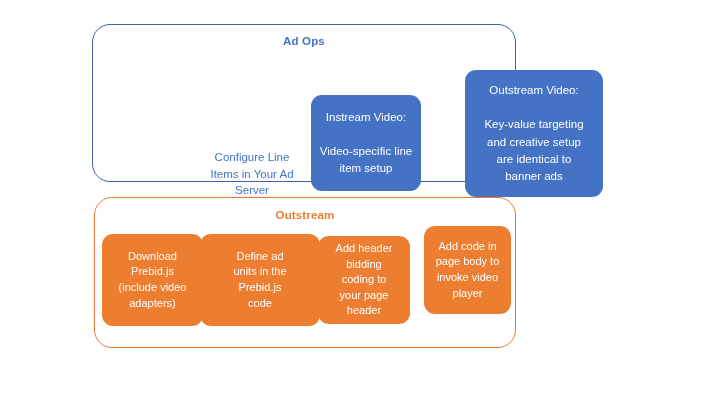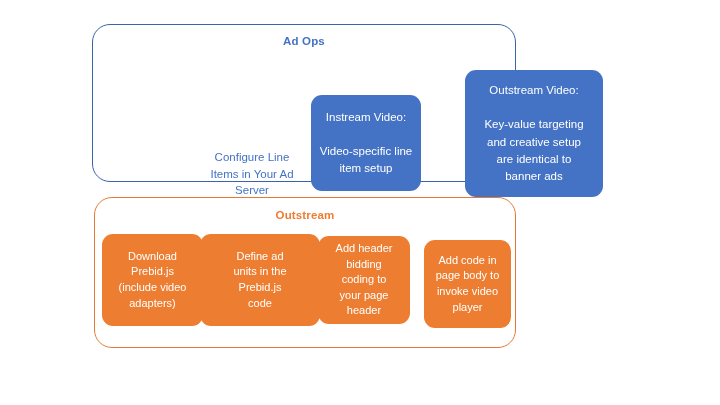--- a/index.html
+++ b/index.html
@@ -137,21 +137,21 @@
     height: 92px;
   }
   .card-dev3 {
     left: 318px;
     top: 236px;
     width: 92px;
     height: 88px;
   }
   .card-dev4 {
     left: 424px;
-    top: 240px;
+    top: 226px;
     width: 87px;
     height: 88px;
   }
 
   .card-text, .text-block-text {
     display: block;
     white-space: pre-line;
   }
 </style>
 </head>

